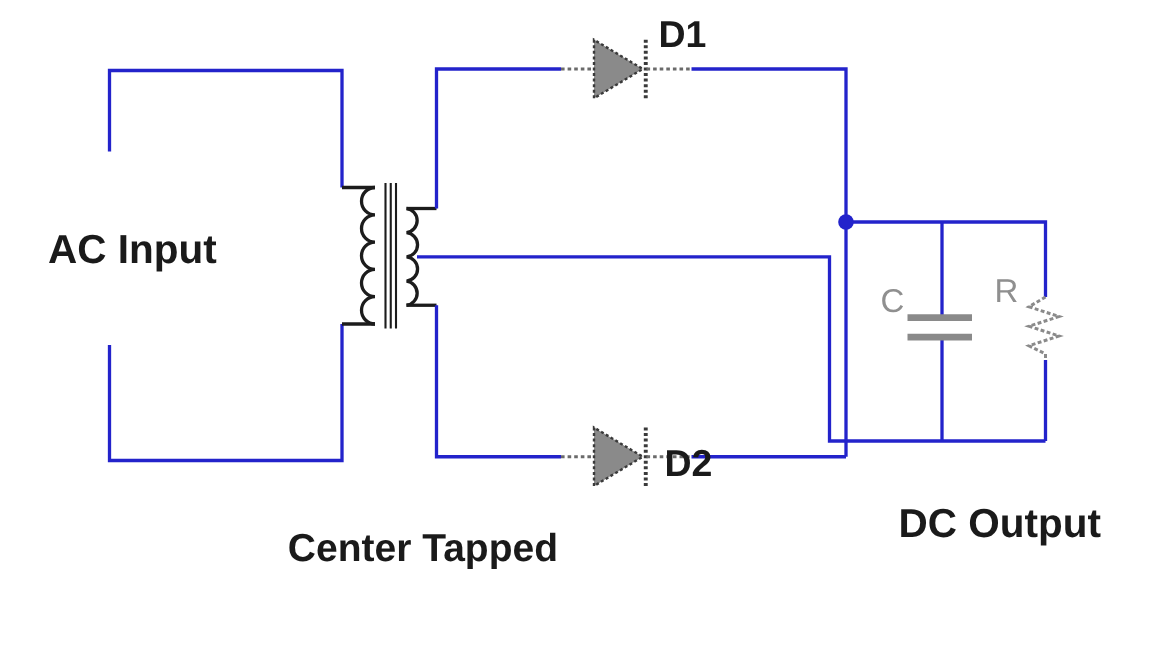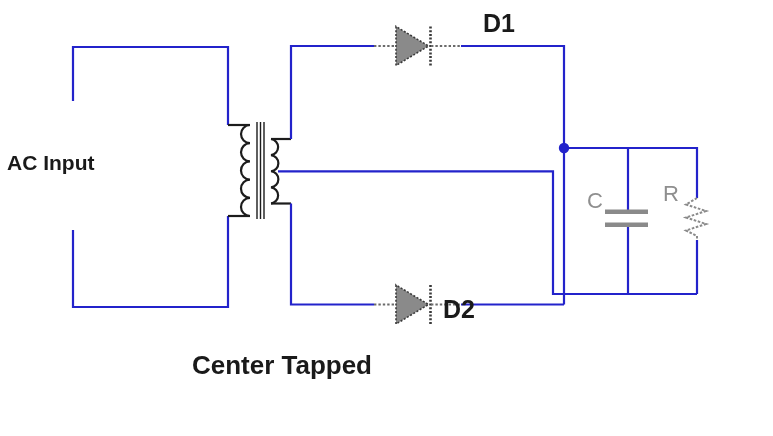--- a/index.html
+++ b/index.html
@@ -19,22 +19,22 @@
   .core   { stroke-width:1.4; }
   .diode-body { fill:var(--component-gray,#8a8a8a); stroke:var(--outline-dark,#3a3a3a);
                 stroke-width:1.6; stroke-dasharray:2 1.7; }
   .diode-bar  { stroke:var(--outline-dark,#3a3a3a); stroke-width:2.6; stroke-dasharray:2 1.7; fill:none; }
   .diode-lead { stroke:#6b6b6b; stroke-width:2; stroke-dasharray:2.4 2; fill:none; }
   .cap-plate  { fill:var(--component-gray,#8a8a8a); stroke:none; }
   .res-zigzag { stroke:var(--component-gray,#8a8a8a); stroke-width:2; fill:none; stroke-dasharray:2.6 1.6; }
 
   .label { position:absolute; color:var(--label-black,#1a1a1a); font-weight:600; white-space:nowrap; }
   .label.gray { color:var(--label-gray,#8f8f8f); font-weight:400; }
-  .lbl-ac        { left:7px;  top:151px; font-size:21px; }
-  .lbl-d1        { left:439px; top:9px;   font-size:25px;margin-left:44px; }
+  .lbl-ac        { left:32px;  top:151px; font-size:27px; }
+  .lbl-d1        { left:439px; top:9px;   font-size:25px; }
   .lbl-d2        { left:443px; top:295px; font-size:25px; }
   .lbl-c         { left:587px; top:188px; font-size:22px; }
   .lbl-r         { left:663px; top:181px; font-size:22px; }
   .lbl-dc        { left:599px; top:334px; font-size:27px; }
   .lbl-ct        { left:132px; top:346px; width:240px; text-align:right;
                    font-size:26px; line-height:39px; white-space:normal; }
 </style>
 </head>
 <body>
 
@@ -95,16 +95,17 @@
     <g>
       <path class="res-zigzag" d="M697,198 L686,204.5 L706,211 L686,217.5 L706,224 L686,230.5 L697,236 L697,240"></path>
     </g>
   </svg>
 
   <div class="label lbl-ac">AC Input</div>
   <div class="label lbl-d1">D1</div>
   <div class="label lbl-d2">D2</div>
   <div class="label gray lbl-c">C</div>
   <div class="label gray lbl-r">R</div>
+  <div class="label lbl-dc">DC Output</div>
   <div class="label lbl-ct">
     <div>Center Tapped</div>
   </div>
 </div>
 
 </body></html>

